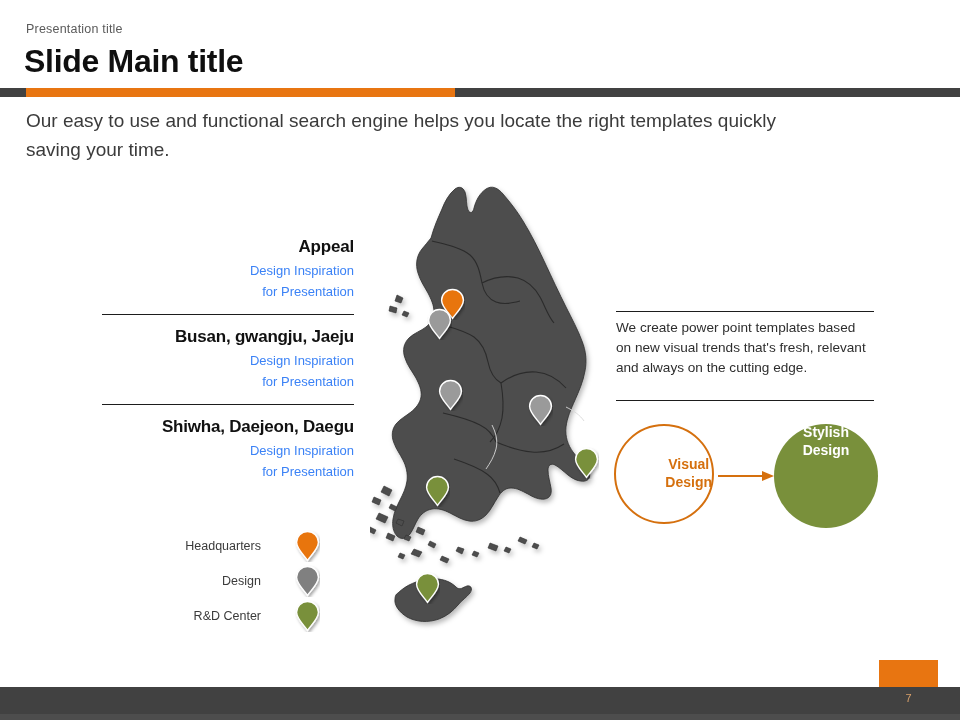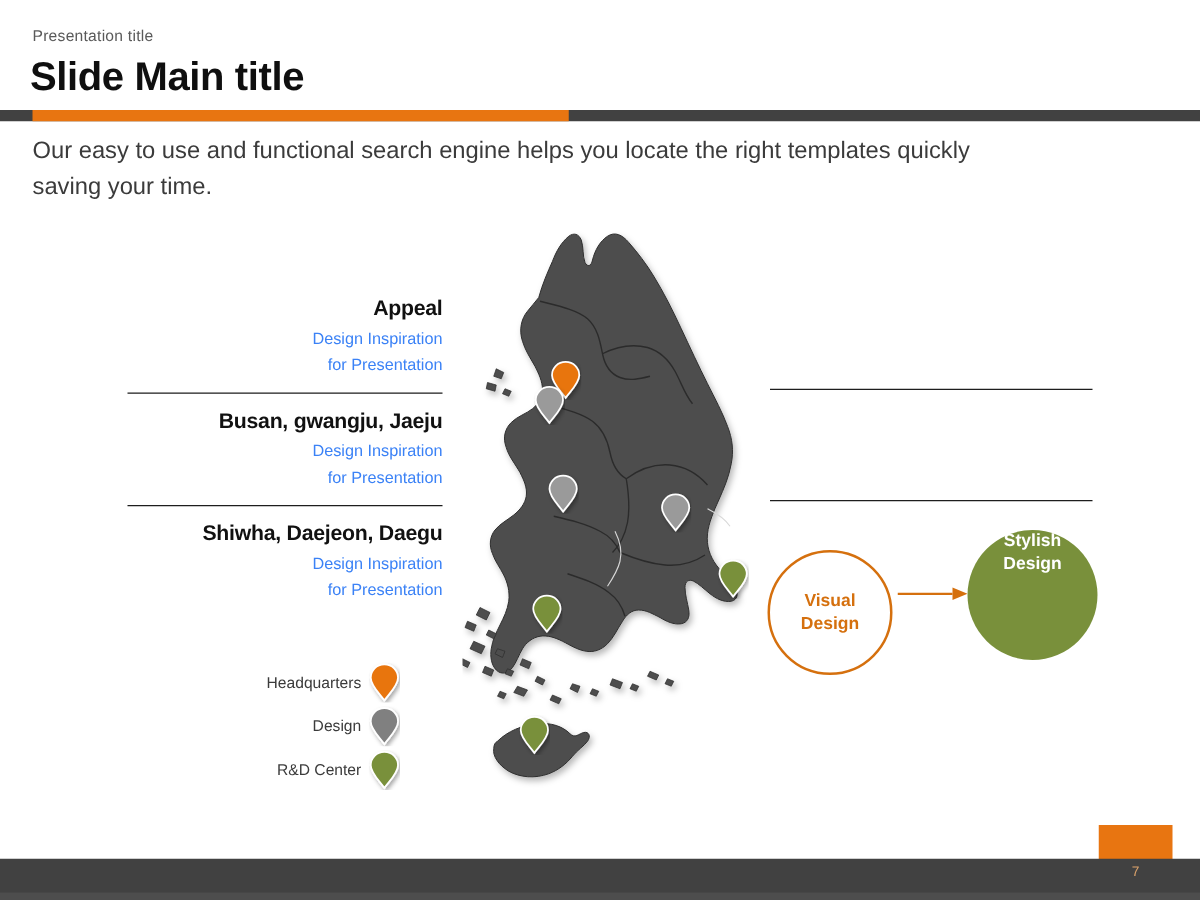--- a/index.html
+++ b/index.html
@@ -105,20 +105,21 @@
     position: absolute;
     left: 180px;
     top: 528px;
     width: 140px;
   }
   .legend-row {
     display: flex;
     align-items: center;
     justify-content: flex-end;
     height: 35px;
+    gap: 28px;
   }
   .legend-label {
     font-size: 12.5px;
     color: #3b3b3b;
     white-space: nowrap;
     padding-right: 6px;
   }
   .pin {
     position: relative;
     width: 25px;
@@ -164,29 +165,29 @@
 
   .diagram {
     position: absolute;
     left: 614px;
     top: 424px;
     width: 278px;
     height: 104px;
   }
   .circle-outline {
     position: absolute;
-    left: 0; top: 16px;
+    left: 0; top: 0;
     width: 100px;
     height: 100px;
     border-radius: 50%;
     border: 2.5px solid #D5700E;
     box-sizing: border-box;
     display: flex;
     align-items: center;
-    justify-content: center;
+    justify-content: flex-end;
     text-align: center;
   }
   .circle-outline .label {
     font-size: 14px;
     font-weight: bold;
     color: #D5700E;
     line-height: 1.28;
   }
   .circle-filled {
     position: absolute;
@@ -454,20 +455,23 @@
       </svg>
     </div>
     <div class="map-pin" style="left:45px; top:397px;">
       <svg width="25" height="32" viewBox="0 0 25 32">
         <path filter="url(#sh1)" d="M12.5 1.5 C6.2 1.5 1.6 6.3 1.6 12.2 C1.6 18.5 8.4 24.6 12.5 30.3 C16.6 24.6 23.4 18.5 23.4 12.2 C23.4 6.3 18.8 1.5 12.5 1.5 Z" fill="#79903B" stroke="#ffffff" stroke-width="1.4"></path>
       </svg>
     </div>
   </div>
 
   <div class="note-rule-top"></div>
+  <div class="right-note">
+    <div class="note-text">We create power point templates based on new visual trends that's fresh, relevant and always on the cutting edge.</div>
+  </div>
   <div class="note-rule-bottom"></div>
 
   <div class="diagram">
     <div class="circle-outline">
       <div class="label">
         <span>Visual</span><br>
         <span>Design</span>
       </div>
     </div>
     <div class="arrow">

